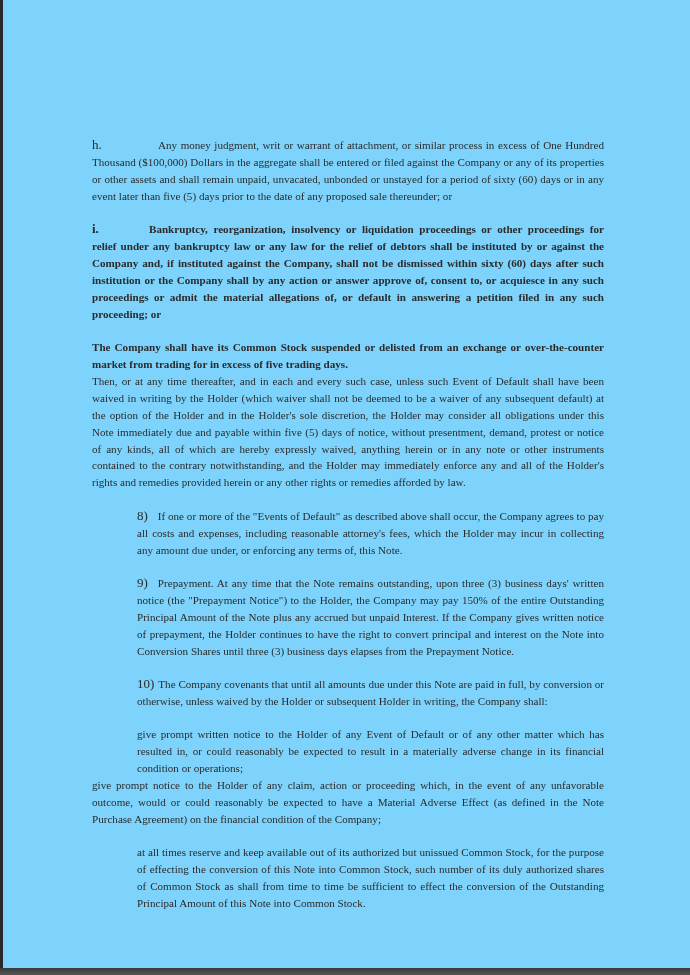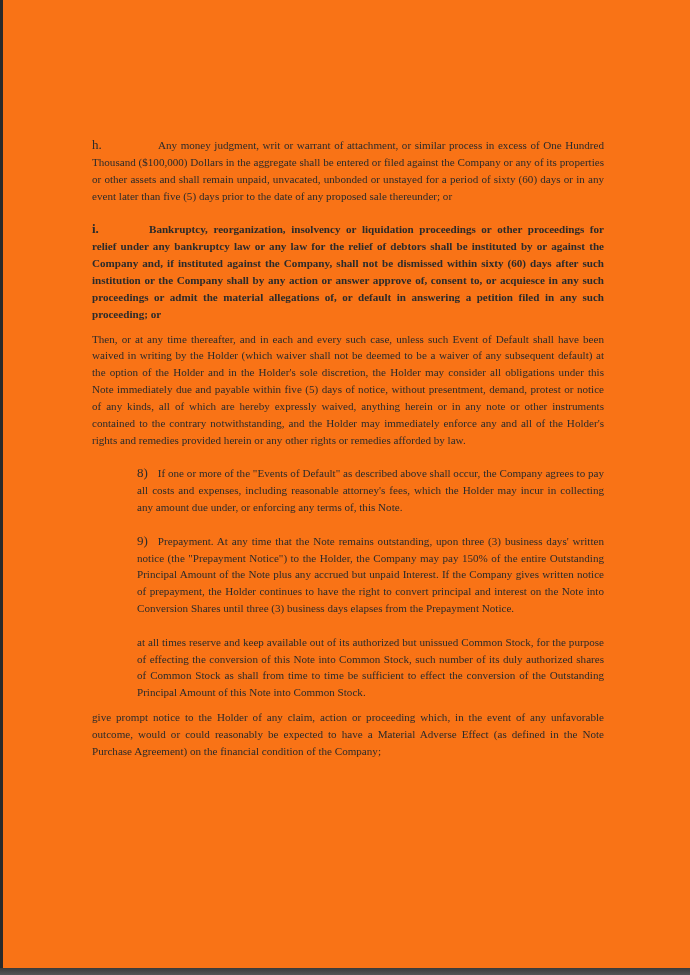--- a/index.html
+++ b/index.html
@@ -12,21 +12,21 @@
       height: 975px;
       overflow: hidden;
       position: relative;
     }
     .page {
       position: absolute;
       left: 0;
       top: 0;
       width: 690px;
       height: 970px;
-      background: #f97316;
+      background: #7dd3fc;
       border-left: 3px solid #2a2a2a;
       box-sizing: border-box;
     }
     .scan-bottom-edge {
       position: absolute;
       left: 0;
       top: 968px;
       width: 690px;
       height: 7px;
       background: linear-gradient(#3a3a3a, #555);
@@ -40,21 +40,21 @@
       font-size: 11.1px;
       line-height: 16.9px;
       color: #2b2b2b;
       text-align: justify;
     }
     .para {
       margin: 0;
     }
     .gap-lg { margin-top: 16.5px; font-weight: bold; }
     .gap-md { margin-top: 16.5px; margin-left: 45px; }
-    .gap-none { margin-top: 8px; }
+    .gap-none { margin-top: 0; }
     .marker {
       font-size: 13px;
       display: inline-block;
     }
     .marker-letter {
       width: 66px;
     }
     .marker-letter-i {
       width: 57px;
     }
@@ -72,38 +72,47 @@
   <div class="content">
 
     <p class="para">
       <span class="marker marker-letter">h.</span><span>Any money judgment, writ or warrant of attachment, or similar process in excess of One Hundred Thousand ($100,000) Dollars in the aggregate shall be entered or filed against the Company or any of its properties or other assets and shall remain unpaid, unvacated, unbonded or unstayed for a period of sixty (60) days or in any event later than five (5) days prior to the date of any proposed sale thereunder; or</span>
     </p>
 
     <p class="para gap-lg">
       <span class="marker marker-letter-i">i.</span><span>Bankruptcy, reorganization, insolvency or liquidation proceedings or other proceedings for relief under any bankruptcy law or any law for the relief of debtors shall be instituted by or against the Company and, if instituted against the Company, shall not be dismissed within sixty (60) days after such institution or the Company shall by any action or answer approve of, consent to, or acquiesce in any such proceedings or admit the material allegations of, or default in answering a petition filed in any such proceeding; or</span>
     </p>
 
+    <p class="para gap-lg">
+      <span>The Company shall have its Common Stock suspended or delisted from an exchange or over-the-counter market from trading for in excess of five trading days.</span>
+    </p>
 
     <p class="para gap-none">
       <span>Then, or at any time thereafter, and in each and every such case, unless such Event of Default shall have been waived in writing by the Holder (which waiver shall not be deemed to be a waiver of any subsequent default) at the option of the Holder and in the Holder's sole discretion, the Holder may consider all obligations under this Note immediately due and payable within five (5) days of notice, without presentment, demand, protest or notice of any kinds, all of which are hereby expressly waived, anything herein or in any note or other instruments contained to the contrary notwithstanding, and the Holder may immediately enforce any and all of the Holder's rights and remedies provided herein or any other rights or remedies afforded by law.</span>
     </p>
 
     <p class="para gap-md">
       <span class="marker marker-num">8)</span><span>If one or more of the "Events of Default" as described above shall occur, the Company agrees to pay all costs and expenses, including reasonable attorney's fees, which the Holder may incur in collecting any amount due under, or enforcing any terms of, this Note.</span>
     </p>
 
     <p class="para gap-md">
       <span class="marker marker-num">9)</span><span>Prepayment. At any time that the Note remains outstanding, upon three (3) business days' written notice (the "Prepayment Notice") to the Holder, the Company may pay 150% of the entire Outstanding Principal Amount of the Note plus any accrued but unpaid Interest. If the Company gives written notice of prepayment, the Holder continues to have the right to convert principal and interest on the Note into Conversion Shares until three (3) business days elapses from the Prepayment Notice.</span>
     </p>
 
-
+    <p class="para gap-md">
+      <span class="marker marker-num-10">10)</span><span>The Company covenants that until all amounts due under this Note are paid in full, by conversion or otherwise, unless waived by the Holder or subsequent Holder in writing, the Company shall:</span>
+    </p>
 
     <p class="para gap-md">
-      <span>at all times reserve and keep available out of its authorized but unissued Common Stock, for the purpose of effecting the conversion of this Note into Common Stock, such number of its duly authorized shares of Common Stock as shall from time to time be sufficient to effect the conversion of the Outstanding Principal Amount of this Note into Common Stock.</span>
+      <span>give prompt written notice to the Holder of any Event of Default or of any other matter which has resulted in, or could reasonably be expected to result in a materially adverse change in its financial condition or operations;</span>
     </p>
 
     <p class="para gap-none">
       <span>give prompt notice to the Holder of any claim, action or proceeding which, in the event of any unfavorable outcome, would or could reasonably be expected to have a Material Adverse Effect (as defined in the Note Purchase Agreement) on the financial condition of the Company;</span>
+    </p>
+
+    <p class="para gap-md">
+      <span>at all times reserve and keep available out of its authorized but unissued Common Stock, for the purpose of effecting the conversion of this Note into Common Stock, such number of its duly authorized shares of Common Stock as shall from time to time be sufficient to effect the conversion of the Outstanding Principal Amount of this Note into Common Stock.</span>
     </p>
 
   </div>
 </div>
 <div class="scan-bottom-edge"></div>
 
 </body></html>

